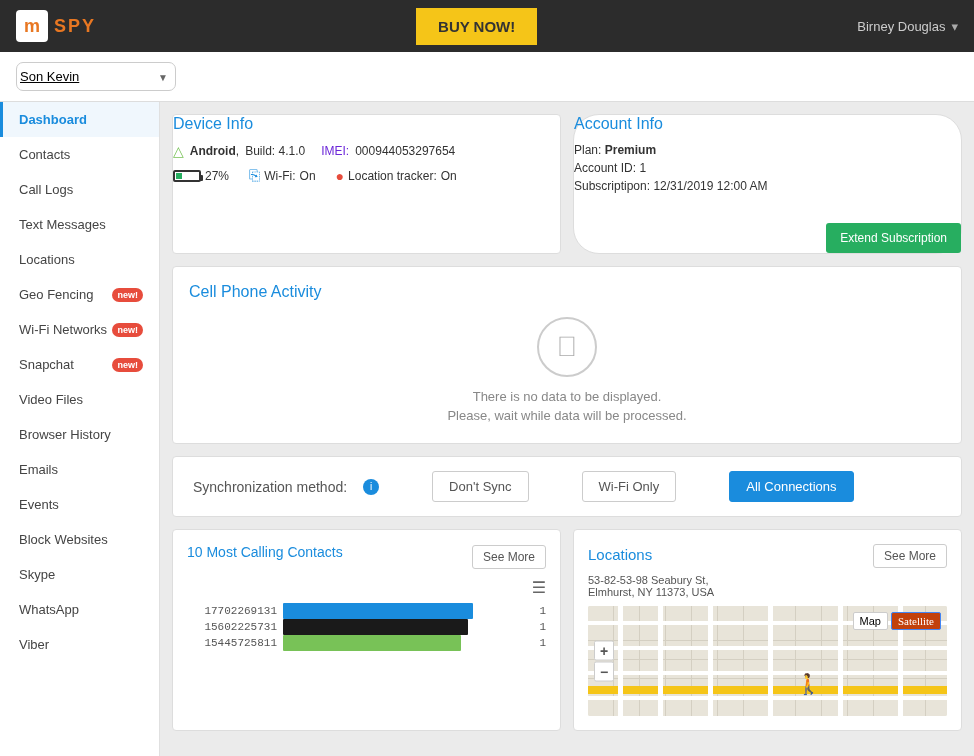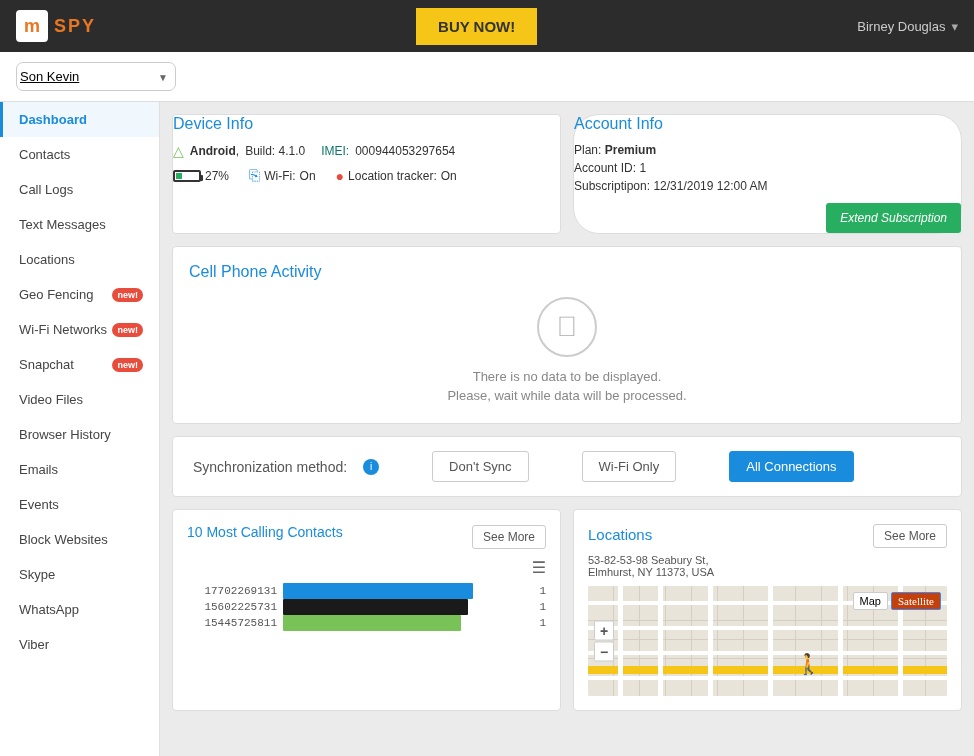--- a/index.html
+++ b/index.html
@@ -161,23 +161,22 @@
     .account-row b { color: #333; }
 
     .extend-btn {
       background: #27ae60;
       color: #fff;
       border: none;
       padding: 8px 14px;
       border-radius: 3px;
       cursor: pointer;
       font-size: 12px;
-      margin-top: 0;
+      margin-top: 20px;
       float: right;
-      font-style: italic;
     }
 
     
     .activity-card {
       background: #fff;
       border: 1px solid #ddd;
       border-radius: 4px;
       padding: 16px;
       margin-bottom: 12px;
       text-align: center;
@@ -425,21 +424,21 @@
   <div id="content">
 
     <div class="cards-row">
 
       <div class="card card-device">
         <h3>Device Info</h3>
         <div class="device-info-row">
           <span class="android-icon">△</span>
           <span><b>Android</b>,</span>
           <span>Build: 4.1.0</span>
-          <span style="margin-left:10px; color:#0f766e;">IMEI:</span>
+          <span style="margin-left:10px; color:#6d28d9;">IMEI:</span>
           <span>000944053297654</span>
         </div>
         <div class="device-stats">
           <div class="battery-bar">
             <div class="battery-visual">
               <div class="battery-fill"></div>
             </div>
             <span>27%</span>
           </div>
           <div style="display:flex;align-items:center;gap:4px;">

